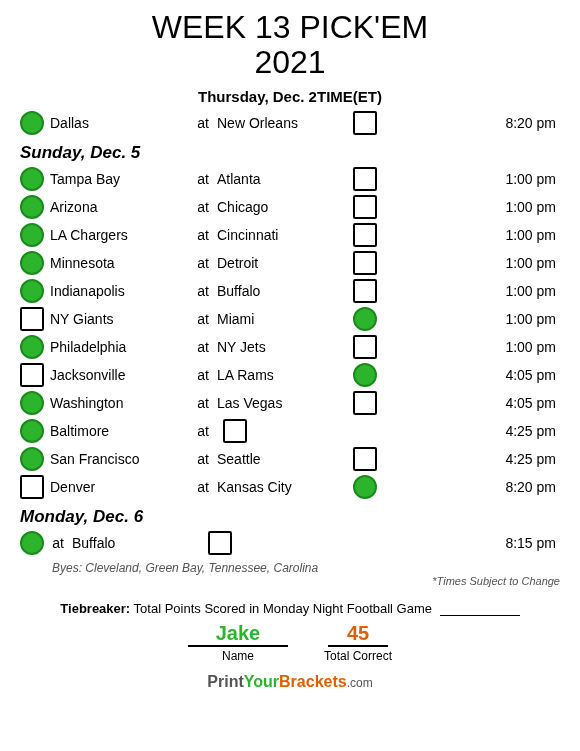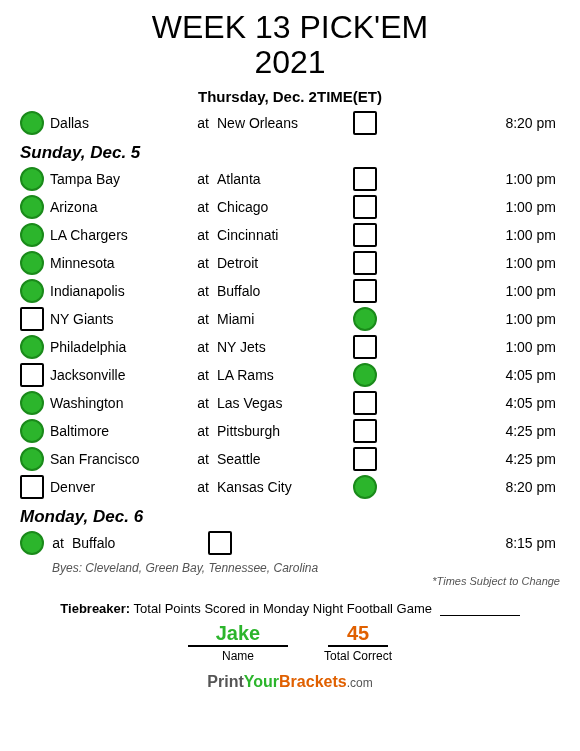--- a/index.html
+++ b/index.html
@@ -291,21 +291,20 @@
   <div class="pick-away">
       <div class="pick-circle empty-sq" style="border-radius:2px;"></div>
     </div>
   <div class="time-col">4:05 pm</div>
 </div>
 
 <div class="game-row">
   <div class="pick-circle filled"></div>
   <div class="team-home">Baltimore</div>
   <div class="at-col">at</div>
-  <div class="team-away">Pittsburgh</div>
   <div class="pick-away">
       <div class="pick-circle empty-sq" style="border-radius:2px;"></div>
     </div>
   <div class="time-col">4:25 pm</div>
 </div>
 
 <div class="game-row">
   <div class="pick-circle filled"></div>
   <div class="team-home">San Francisco</div>
   <div class="at-col">at</div>

